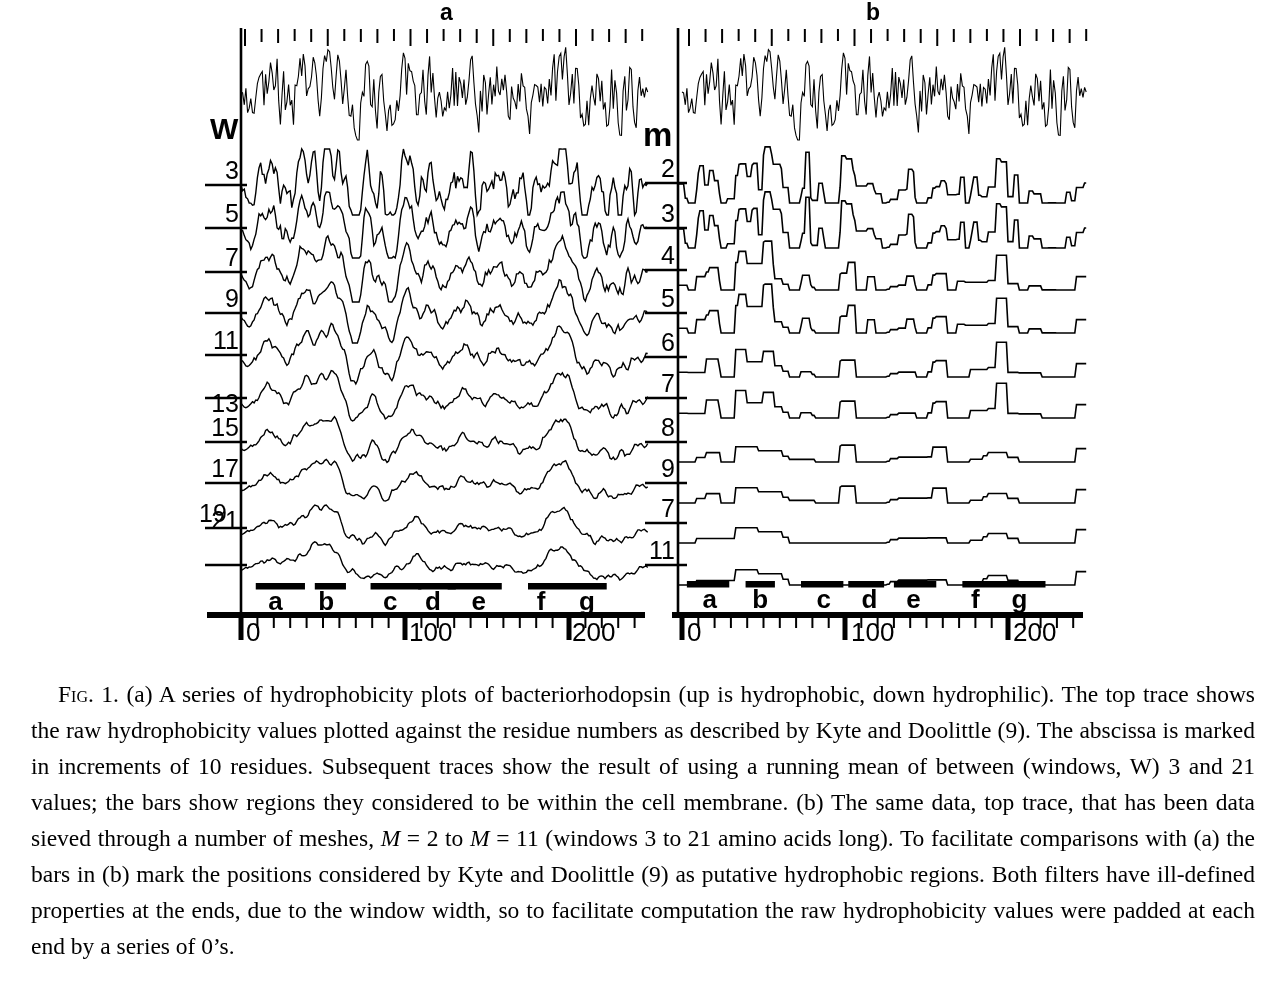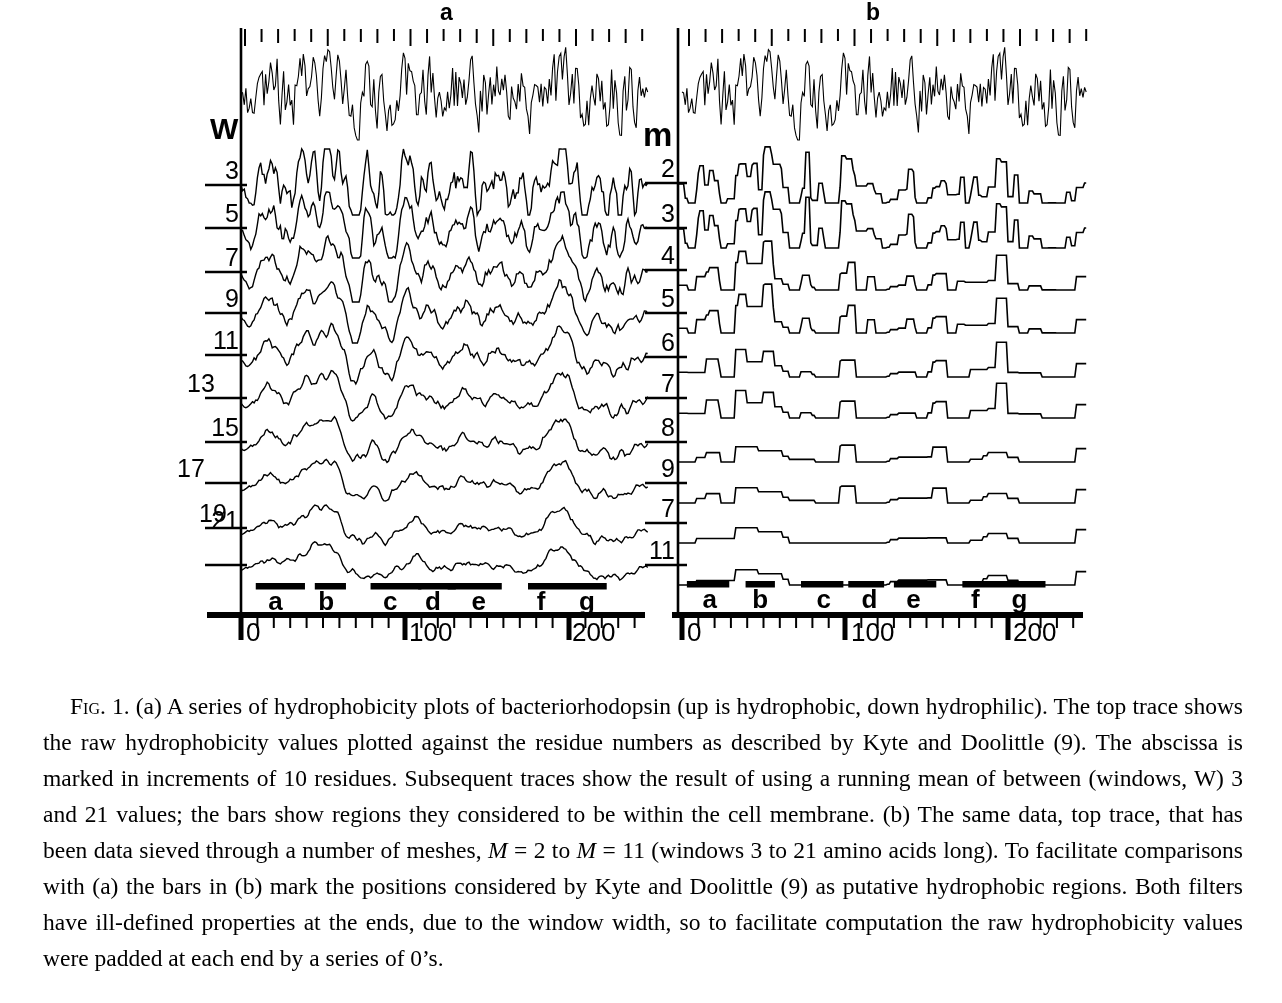--- a/index.html
+++ b/index.html
@@ -4,21 +4,21 @@
 <style>
   html,body{margin:0;padding:0;background:#fff;}
   .page{position:relative;width:1282px;height:1003px;background:#fff;overflow:hidden;
         font-family:"Liberation Sans",sans-serif;color:#000;}
   .figure{position:absolute;left:0;top:0;width:1282px;height:660px;}
   #fig-svg{position:absolute;left:0;top:0;}
   #fig-labels{position:absolute;left:0;top:0;width:1282px;height:660px;}
   .flabel{position:absolute;color:#000;white-space:nowrap;line-height:1;
           font-family:"Liberation Sans",sans-serif;}
   .bold{font-weight:bold;}
-  #caption{position:absolute;left:31px;right:27px;top:676px;margin:12px;
+  #caption{position:absolute;left:31px;right:27px;top:676px;margin:0;
            font-family:"Liberation Serif",serif;font-size:23.5px;line-height:36px;
            text-align:justify;text-indent:27px;color:#000;}
   #caption .sc{font-variant:small-caps;}
   #caption .it{font-style:italic;}
 </style>
 </head>
 <body>
 
 <div class="page">
   <div class="figure">
@@ -188,23 +188,23 @@
       <div class="flabel bold" style="left:210px;top:114px;font-size:30px;">W</div>
       <div class="flabel bold" style="left:643px;top:118px;font-size:33px;">m</div>
     <div class="flabel" style="left: 246px; top: 619px; font-size: 26px;">0</div>
         <div class="flabel" style="left: 409px; top: 619px; font-size: 26px;">100</div>
         <div class="flabel" style="left: 572px; top: 619px; font-size: 26px;">200</div>
         <div class="flabel" style="left: 187px; top: 158px; width: 52px; text-align: right; font-size: 25px;">3</div>
         <div class="flabel" style="left: 187px; top: 201px; width: 52px; text-align: right; font-size: 25px;">5</div>
         <div class="flabel" style="left: 187px; top: 245px; width: 52px; text-align: right; font-size: 25px;">7</div>
         <div class="flabel" style="left: 187px; top: 286px; width: 52px; text-align: right; font-size: 25px;">9</div>
         <div class="flabel" style="left: 187px; top: 328px; width: 52px; text-align: right; font-size: 25px;">11</div>
-        <div class="flabel" style="left: 187px; top: 371px; width: 52px; text-align: left; font-size: 25px;">13</div>
+        <div class="flabel" style="left: 187px; top: 391px; width: 52px; text-align: right; font-size: 25px;">13</div>
         <div class="flabel" style="left: 187px; top: 415px; width: 52px; text-align: right; font-size: 25px;">15</div>
-        <div class="flabel" style="left: 177px; top: 456px; width: 52px; text-align: left; font-size: 25px;">17</div>
+        <div class="flabel" style="left: 187px; top: 456px; width: 52px; text-align: right; font-size: 25px;">17</div>
         <div class="flabel" style="left: 187px; top: 501px; width: 52px; text-align: center; font-size: 25px;">19</div>
         <div class="flabel" style="left: 187px; top: 508px; width: 52px; text-align: right; font-size: 25px;">21</div>
         <div class="flabel bold" style="left: 264.44px; top: 588px; width: 22px; text-align: center; font-size: 26px;">a</div>
         <div class="flabel bold" style="left: 315.28px; top: 588px; width: 22px; text-align: center; font-size: 26px;">b</div>
         <div class="flabel bold" style="left: 379.24px; top: 588px; width: 22px; text-align: center; font-size: 26px;">c</div>
         <div class="flabel bold" style="left: 421.88px; top: 588px; width: 22px; text-align: center; font-size: 26px;">d</div>
         <div class="flabel bold" style="left: 467.8px; top: 588px; width: 22px; text-align: center; font-size: 26px;">e</div>
         <div class="flabel bold" style="left: 530.12px; top: 588px; width: 22px; text-align: center; font-size: 26px;">f</div>
         <div class="flabel bold" style="left: 576.04px; top: 588px; width: 22px; text-align: center; font-size: 26px;">g</div>
         <div class="flabel" style="left: 687px; top: 619px; font-size: 26px;">0</div>

